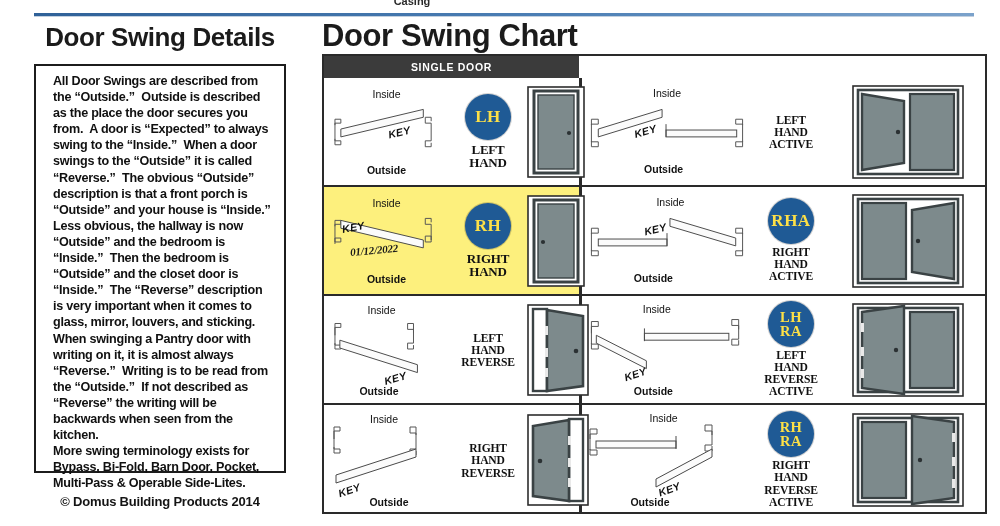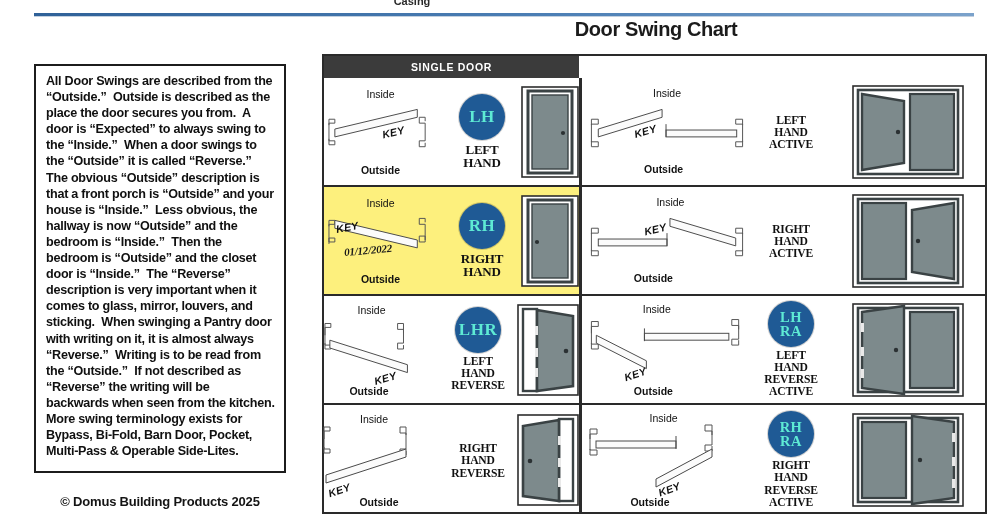--- a/index.html
+++ b/index.html
@@ -29,36 +29,36 @@
 
   
   .left-panel{position:absolute;left:10px;top:18px;width:300px;height:500px;}
   .left-title{
     font-size:26px;font-weight:bold;text-align:center;
     letter-spacing:-.4px;color:#1b1b1b;margin-top:4px;
   }
   .detail-box{
     position:absolute;left:24px;top:46px;width:252px;height:409px;
     border:2px solid #1c1c1c;background:#fff;
-    box-sizing:border-box;padding:7px 9px 4px 10px;
+    box-sizing:border-box;padding:7px 9px 4px 17px;
   }
   .detail-text{
     font-size:12.6px;line-height:16.1px;font-weight:bold;
     letter-spacing:-.25px;color:#101010;
     text-align:left;white-space:pre-wrap;
   }
   .copyright{
     position:absolute;left:24px;top:476px;width:252px;text-align:center;
     font-size:13px;font-weight:bold;letter-spacing:-.2px;color:#141414;
   }
 
   
   .chart-wrap{position:absolute;left:322px;top:18px;width:668px;height:500px;}
   .chart-title{
-    font-size:20px;font-weight:bold;text-align:center;color:#1b1b1b;
+    font-size:31px;font-weight:bold;color:#1b1b1b;
     letter-spacing:-.4px;margin:0 0 8px 0;
   }
   .chart-frame{
     position:absolute;left:0;top:36px;width:665px;height:460px;
     border:2px solid #2a2a2a;background:#fff;box-sizing:border-box;
   }
   .col-heads{display:flex;height:22px;border-radius:8px;}
   .col-head{
     background:#3b3b3b;color:#fff;font-size:10.5px;font-weight:bold;
     letter-spacing:.7px;display:flex;align-items:center;justify-content:center;
@@ -67,21 +67,21 @@
   .col-head.single{width:258px;border-right:3px solid #fff;}
   .col-head.double{flex:1;}
 
   .grid{display:flex;height:calc(100% - 22px);}
   .col{box-sizing:border-box;}
   .col.single{width:258px;border-right:3px solid #2a2a2a;}
   .col.double{flex:1;}
 
   .row{
     position:relative;box-sizing:border-box;
-    border-bottom:2px solid #2a2a2a;height:109px;display:flex;align-items:center;justify-content:flex-end;
+    border-bottom:2px solid #2a2a2a;height:109px;display:flex;align-items:center;
   }
   .row.last{border-bottom:none;height:110px;}
   .row.hl{background:#fdf07d;}
 
   
   .plan{position:relative;flex:0 0 auto;height:100%;}
   .plan.single{width:125px;}
   .plan.double{width:170px;}
   .lbl{
     position:absolute;font-size:10.5px;color:#111;font-weight:normal;
@@ -101,21 +101,21 @@
 
   svg.plan-svg{position:absolute;left:0;top:0;width:100%;height:100%;}
 
   
   .badgecol{
     flex:0 0 auto;width:78px;height:100%;position:relative;
     display:flex;flex-direction:column;align-items:center;justify-content:center;
   }
   .badge{
     width:46px;height:46px;border-radius:50%;
-    background:#1f5a95;color:#5eead4;display:flex;flex-direction:column;
+    background:#1f5a95;color:#fde047;display:flex;flex-direction:column;
     align-items:center;justify-content:center;
     font-family:"Liberation Serif", serif;font-weight:bold;
     font-size:17px;line-height:15px;letter-spacing:.5px;
     box-shadow:0 0 0 1px rgba(0,0,0,.18);
   }
   .badge.two span{display:block;font-size:14.5px;line-height:14px;}
   .words{
     margin-top:3px;text-align:center;
     font-family:"Liberation Serif", serif;font-weight:bold;
     font-size:13px;line-height:13.4px;color:#111;letter-spacing:-.2px;
@@ -128,25 +128,26 @@
 </style>
 </head>
 <body>
 
 <div class="page">
 
   <div class="casing-crop">Casing</div>
   <div class="blue-rule"></div>
 
   <div class="left-panel">
+    <div class="left-title">Door Swing Details</div>
     <div class="detail-box">
       <div class="detail-text">All Door Swings are described from the “Outside.”  Outside is described as the place the door secures you from.  A door is “Expected” to always swing to the “Inside.”  When a door swings to the “Outside” it is called “Reverse.”  The obvious “Outside” description is that a front porch is “Outside” and your house is “Inside.”  Less obvious, the hallway is now “Outside” and the bedroom is “Inside.”  Then the bedroom is “Outside” and the closet door is “Inside.”  The “Reverse” description is very important when it comes to glass, mirror, louvers, and sticking.  When swinging a Pantry door with writing on it, it is almost always “Reverse.”  Writing is to be read from the “Outside.”  If not described as “Reverse” the writing will be backwards when seen from the kitchen.
 More swing terminology exists for Bypass, Bi-Fold, Barn Door, Pocket, Multi-Pass &amp; Operable Side-Lites.</div>
     </div>
-    <div class="copyright">© Domus Building Products 2025</div>
+    <div class="copyright">© Domus Building Products 2014</div>
   </div>
 
   <div class="chart-wrap">
     <div class="chart-title">Door Swing Chart</div>
 
     <div class="chart-frame">
       <div class="col-heads">
         <div class="col-head single">SINGLE DOOR</div>
       </div>
 
@@ -216,21 +217,20 @@
               <svg class="plan-svg" viewBox="0 0 125 109">
                 <path d="M10 40 l0 -12 6 0 0 4 -6 0 0 18 6 0 0 4 -6 0 0 -6" fill="none" stroke="#555" stroke-width="1"></path>
                 <path d="M90 38 l0 -10 -6 0 0 6 6 0 0 14 -6 0 0 6 6 0 0 -4" fill="none" stroke="#555" stroke-width="1"></path>
                 <polygon points="15,45 94,70 94,78 15,53" fill="#fbfbfb" stroke="#4a4a4a" stroke-width="1"></polygon>
               </svg>
               <div class="lbl inside" style="top:8px;left:46%;">Inside</div>
               <div class="lbl outside" style="bottom:6px;left:44%;">Outside</div>
               <div class="keytxt" style="left:60px;top:76px;transform:rotate(-16deg);">KEY</div>
             </div>
             <div class="badgecol">
-              <div class="badge">LHR</div>
               <div class="words sm">
                 <div>LEFT</div>
                 <div>HAND</div>
                 <div>REVERSE</div>
               </div>
             </div>
             <div class="photo">
               <svg width="62" height="92" viewBox="0 0 62 92">
                 <rect x="1" y="1" width="60" height="90" fill="#fff" stroke="#2d2d2d" stroke-width="1.6"></rect>
                 <rect x="6" y="5" width="14" height="82" fill="none" stroke="#3a4244" stroke-width="2.4"></rect>
@@ -315,20 +315,21 @@
                 <path d="M162 48 l0 -6 -7 0 0 5 7 0 0 18 -7 0 0 5 7 0 0 -6" fill="none" stroke="#555" stroke-width="1"></path>
                 <rect x="15" y="53" width="70" height="7" fill="#fbfbfb" stroke="#4a4a4a" stroke-width="1"></rect>
                 <line x1="85" y1="47" x2="85" y2="60" stroke="#4a4a4a" stroke-width="1"></line>
                 <polygon points="88,32 155,52 155,60 88,40" fill="#fbfbfb" stroke="#4a4a4a" stroke-width="1"></polygon>
               </svg>
               <div class="lbl inside" style="top:9px;left:52%;">Inside</div>
               <div class="lbl outside" style="bottom:10px;left:42%;">Outside</div>
               <div class="keytxt" style="left:62px;top:36px;transform:rotate(-13deg);">KEY</div>
             </div>
             <div class="badgecol">
+              <div class="badge">RHA</div>
               <div class="words sm">
                 <div>RIGHT</div>
                 <div>HAND</div>
                 <div>ACTIVE</div>
               </div>
             </div>
             <div class="photo">
               <svg width="112" height="94" viewBox="0 0 112 94">
                 <rect x="1" y="1" width="110" height="92" fill="#fff" stroke="#2d2d2d" stroke-width="1.6"></rect>
                 <rect x="6" y="5" width="100" height="84" fill="none" stroke="#3a4244" stroke-width="2.6"></rect>

